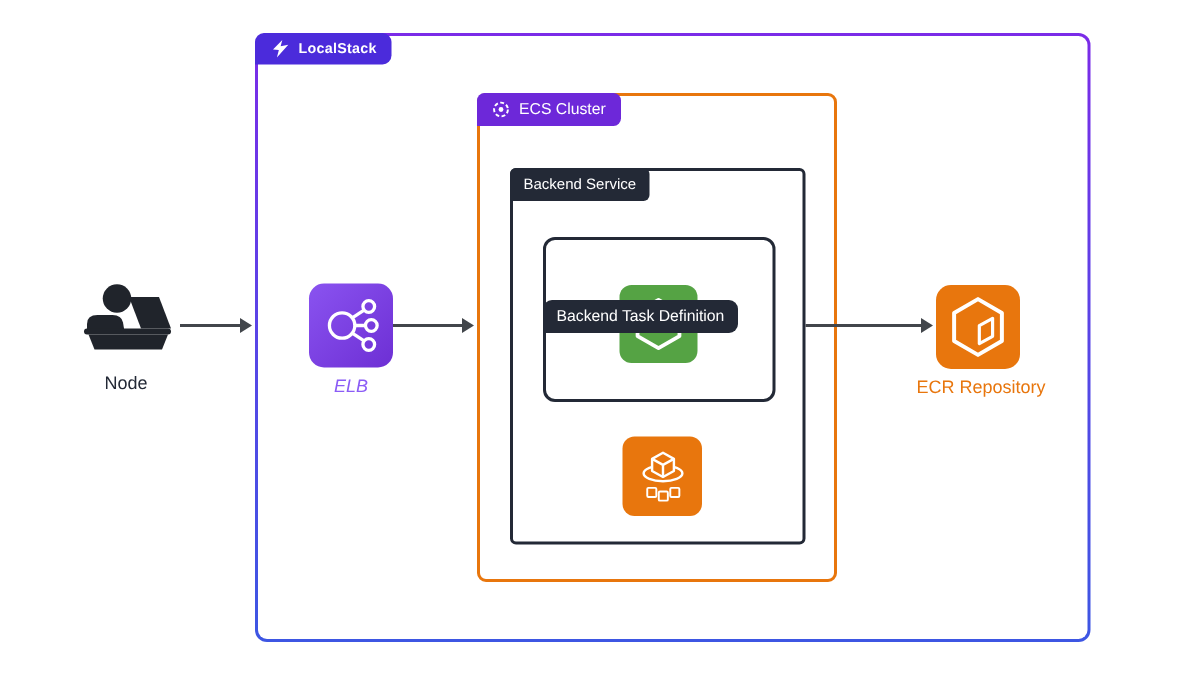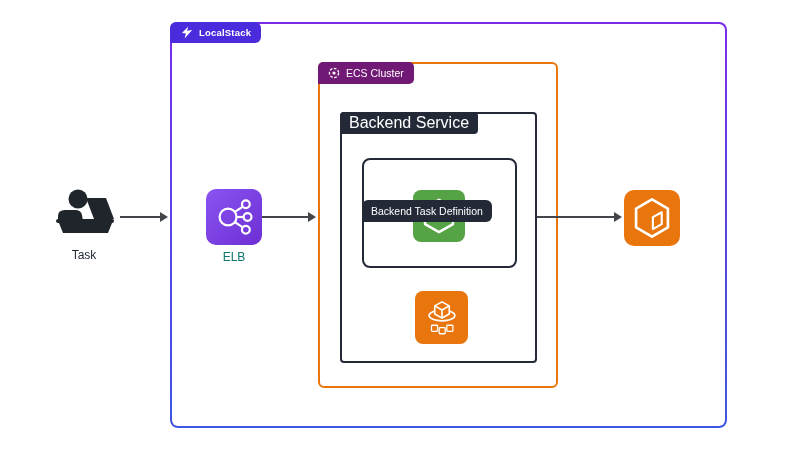--- a/index.html
+++ b/index.html
@@ -23,38 +23,38 @@
     border:2px solid #232936;border-radius:4px;}
   .task-def-box{left:362px;top:158px;width:155px;height:110px;
     border:2px solid #232936;border-radius:8px;}
 
   .tab{position:absolute;display:inline-flex;align-items:center;gap:6px;
     color:#ffffff;white-space:nowrap;z-index:6;box-sizing:border-box;}
   .tab-localstack{left:170px;top:22px;height:21px;padding:0 10px;
     background:#4B2BDB;border-radius:6px 6px 6px 0;
     font-size:9.5px;font-weight:bold;letter-spacing:.2px;}
   .tab-ecs{left:318px;top:62px;height:22px;padding:0 10px;
-    background:#701a75;border-radius:5px 5px 5px 0;font-size:10.5px;text-align:center;}
+    background:#6d28d9;border-radius:5px 5px 5px 0;font-size:10.5px;text-align:center;}
   .tab-backend{left:340px;top:112px;height:22px;padding:0 9px;
-    background:#232936;border-radius:4px 4px 4px 0;font-size:16px;align-items:center;}
+    background:#232936;border-radius:4px 4px 4px 0;font-size:10px;align-items:center;}
   .tab-taskdef{left:362px;top:158px;height:22px;padding:0 9px;
     background:#232936;border-radius:6px 6px 6px 0;font-size:10.5px;margin-top:42px;}
 
   .icon-card{position:absolute;border-radius:9px;display:flex;
     align-items:center;justify-content:center;z-index:4;}
   .icon-user{left:52px;top:186px;width:66px;height:58px;background:transparent;}
   .icon-elb{left:206px;top:189px;width:56px;height:56px;
     background:linear-gradient(135deg,#8A53F0,#6D2FD4);border-radius:10px;}
   .icon-node{left:413px;top:190px;width:52px;height:52px;background:#55A344;border-radius:8px;}
   .icon-ecs-service{left:415px;top:291px;width:53px;height:53px;background:#E8760D;border-radius:8px;}
   .icon-ecr{left:624px;top:190px;width:56px;height:56px;background:#E8760D;border-radius:10px;}
 
   .node-label{position:absolute;text-align:center;z-index:4;}
   .label-user{left:44px;top:248px;width:80px;font-size:12px;color:#232936;}
-  .label-elb{left:194px;top:250px;width:80px;font-size:12px;color:#0f766e;}
+  .label-elb{left:194px;top:250px;width:80px;font-size:12px;color:#8b5cf6;font-style:italic;}
   .label-node{left:352px;top:249px;width:176px;font-size:11.5px;color:#55A344;}
   .label-ecr{left:594px;top:251px;width:120px;font-size:12px;color:#E8760D;}
 
   .arrow{position:absolute;height:2px;background:#42464B;z-index:3;}
   .arrow::after{content:"";position:absolute;right:-8px;top:-4px;
     border-left:8px solid #42464B;border-top:5px solid transparent;
     border-bottom:5px solid transparent;}
   .arrow-1{left:120px;top:216px;width:40px;}
   .arrow-2{left:262px;top:216px;width:46px;}
   .arrow-3{left:537px;top:216px;width:77px;}
@@ -105,21 +105,21 @@
 
   <div class="icon-card icon-user">
     <svg width="64" height="52" viewBox="0 0 64 52" fill="#20242B">
       <circle cx="25" cy="10" r="9.5"></circle>
       <path d="M5 27 q0-6 7-6 h10 q6 0 7 5 l1 6 h-25 z"></path>
       <polygon points="33,9 53,9 61,30 41,30"></polygon>
       <rect x="3" y="30" width="58" height="4" rx="2"></rect>
       <polygon points="6,34 59,34 55,44 10,44"></polygon>
     </svg>
   </div>
-  <div class="node-label label-user">Task</div>
+  <div class="node-label label-user">Node</div>
 
   <div class="icon-card icon-elb">
     <svg width="44" height="44" viewBox="0 0 52 52" fill="none" stroke="#ffffff" stroke-width="2.6">
       <circle cx="19" cy="26" r="10"></circle>
       <circle cx="40" cy="11" r="4.6"></circle>
       <circle cx="42" cy="26" r="4.6"></circle>
       <circle cx="40" cy="41" r="4.6"></circle>
       <line x1="27" y1="20" x2="36" y2="14"></line>
       <line x1="29" y1="26" x2="37" y2="26"></line>
       <line x1="27" y1="32" x2="36" y2="38"></line>
@@ -146,14 +146,15 @@
       </g>
     </svg>
   </div>
 
   <div class="icon-card icon-ecr">
     <svg width="46" height="46" viewBox="0 0 52 52" fill="none" stroke="#ffffff" stroke-width="3" stroke-linejoin="round">
       <path d="M26 5 L44 15.5 V36.5 L26 47 L8 36.5 V15.5 Z"></path>
       <path d="M27 25 L37 19.5 V33 L27 38.5 Z" stroke-width="2.4"></path>
     </svg>
   </div>
+  <div class="node-label label-ecr">ECR Repository</div>
 
 </div>
 
 </body></html>

